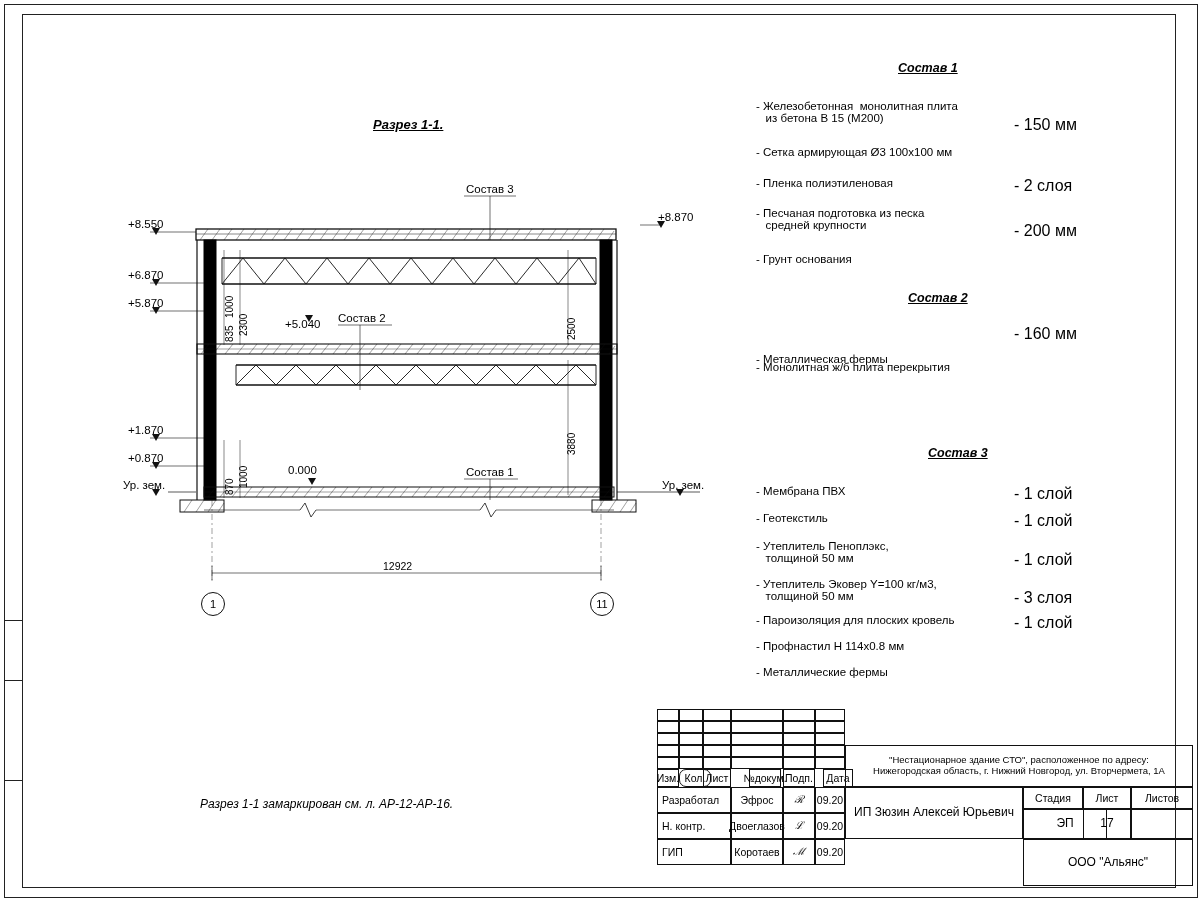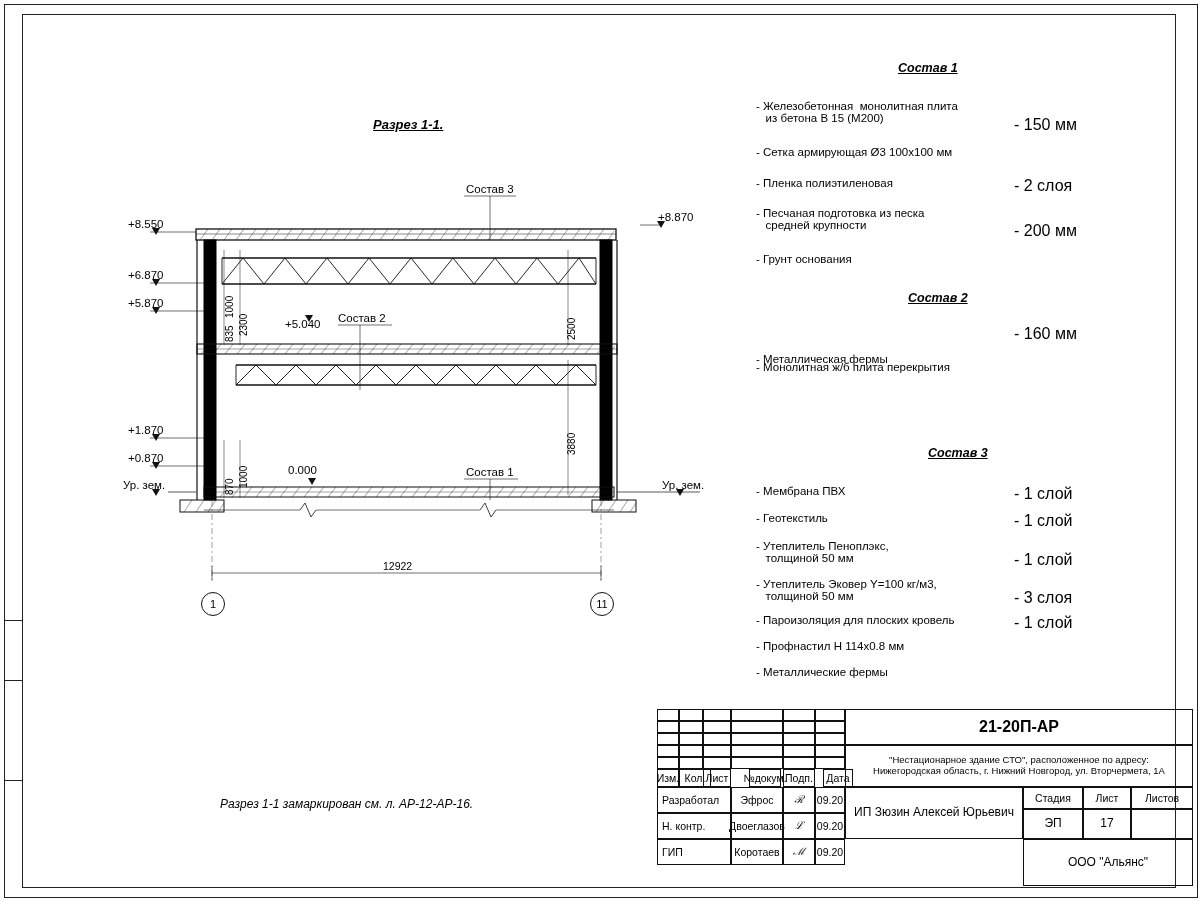--- a/index.html
+++ b/index.html
@@ -282,21 +282,21 @@
   <div class="vtxt" style="left:566px;top:340px;">2500</div>
   <div class="vtxt" style="left:566px;top:455px;">3880</div>
   <div class="vtxt" style="left:224px;top:495px;">870</div>
   <div class="vtxt" style="left:238px;top:488px;">1000</div>
 
   <div class="lbl sm" style="left:383px;top:560px;">12922</div>
 
   <div class="circ" style="left:201px;top:592px;">1</div>
   <div class="circ" style="left:590px;top:592px;">11</div>
 
-  <div class="lbl it" style="left:200px;top:797px;font-size:12px;margin-left:20px;">Разрез 1-1 замаркирован см. л. АР-12-АР-16.</div>
+  <div class="lbl it" style="left:200px;top:797px;font-size:12px;">Разрез 1-1 замаркирован см. л. АР-12-АР-16.</div>
 
   <div class="comp-h" style="left:898px;top:61px;">Состав 1</div>
   <div class="comp-item" style="left:756px;top:100px;">- Железобетонная  монолитная плита
    из бетона B 15 (M200)</div>
   <div class="comp-val" style="left:1014px;top:116px;">- 150 мм</div>
   <div class="comp-item" style="left:756px;top:146px;">- Сетка армирующая Ø3 100x100 мм</div>
   <div class="comp-val" style="left:1014px;top:146px;"></div>
   <div class="comp-item" style="left:756px;top:177px;">- Пленка полиэтиленовая</div>
   <div class="comp-val" style="left:1014px;top:177px;">- 2 слоя</div>
   <div class="comp-item" style="left:756px;top:207px;">- Песчаная подготовка из песка
@@ -360,51 +360,50 @@
     <div class="cell b" style="left:158px;top:36px;width:30px;height:12px;"></div>
 
     <div class="cell b" style="left:0;top:48px;width:22px;height:12px;"></div>
     <div class="cell b" style="left:22px;top:48px;width:24px;height:12px;"></div>
     <div class="cell b" style="left:46px;top:48px;width:28px;height:12px;"></div>
     <div class="cell b" style="left:74px;top:48px;width:52px;height:12px;"></div>
     <div class="cell b" style="left:126px;top:48px;width:32px;height:12px;"></div>
     <div class="cell b" style="left:158px;top:48px;width:30px;height:12px;"></div>
 
     <div class="cell b" style="left:0;top:60px;width:22px;height:18px;">Изм.</div>
-    <div class="cell b" style="left:22px;top:60px;width:32px;height:18px;">Кол.</div>
+    <div class="cell b" style="left:22px;top:60px;width:32px;height:18px;border-radius:7px;">Кол.</div>
     <div class="cell b" style="left:46px;top:60px;width:28px;height:18px;">Лист</div>
     <div class="cell b" style="left:92px;top:60px;width:32px;height:18px;">№докум.</div>
     <div class="cell b" style="left:126px;top:60px;width:32px;height:18px;">Подп.</div>
     <div class="cell b" style="left:166px;top:60px;width:30px;height:18px;">Дата</div>
 
     <div class="cell b" style="left:0;top:78px;width:74px;height:26px;justify-content:flex-start;padding-left:4px;">Разработал</div>
     <div class="cell b" style="left:74px;top:78px;width:52px;height:26px;">Эфрос</div>
     <div class="cell b sig" style="left:126px;top:78px;width:32px;height:26px;">ℛ</div>
     <div class="cell b" style="left:158px;top:78px;width:30px;height:26px;">09.20</div>
 
     <div class="cell b" style="left:0;top:104px;width:74px;height:26px;justify-content:flex-start;padding-left:4px;">Н. контр.</div>
     <div class="cell b" style="left:74px;top:104px;width:52px;height:26px;">Двоеглазов</div>
     <div class="cell b sig" style="left:126px;top:104px;width:32px;height:26px;">ℒ</div>
     <div class="cell b" style="left:158px;top:104px;width:30px;height:26px;">09.20</div>
 
     <div class="cell b" style="left:0;top:130px;width:74px;height:26px;justify-content:flex-start;padding-left:4px;">ГИП</div>
     <div class="cell b" style="left:74px;top:130px;width:52px;height:26px;">Коротаев</div>
     <div class="cell b sig" style="left:126px;top:130px;width:32px;height:26px;">ℳ</div>
     <div class="cell b" style="left:158px;top:130px;width:30px;height:26px;">09.20</div>
 
-    <div class="cell b big" style="left:188px;top:0;width:348px;height:36px;">21-20П-АР</div>
     <div class="cell b small" style="left:188px;top:36px;width:348px;height:42px;white-space:pre-line;padding:0 6px;">"Нестационарное здание СТО", расположенное по адресу:
 Нижегородская область, г. Нижний Новгород, ул. Вторчермета, 1А</div>
 
     <div class="cell b med" style="left:188px;top:78px;width:178px;height:52px;padding:0 4px;">ИП Зюзин Алексей Юрьевич</div>
 
     <div class="cell b" style="left:366px;top:78px;width:60px;height:22px;">Стадия</div>
     <div class="cell b" style="left:426px;top:78px;width:48px;height:22px;">Лист</div>
     <div class="cell b" style="left:474px;top:78px;width:62px;height:22px;">Листов</div>
 
-    <div class="cell b med" style="left:366px;top:100px;width:60px;height:30px;">ЭП</div>
+    <div class="cell b med" style="left:366px;top:100px;width:84px;height:30px;">ЭП</div>
     <div class="cell b med" style="left:426px;top:100px;width:48px;height:30px;">17</div>
     <div class="cell b med" style="left:474px;top:100px;width:62px;height:30px;"></div>
 
     <div class="cell b med" style="left:366px;top:130px;width:170px;height:47px;">ООО "Альянс"</div>
   </div>
 
 </div>
 
 </body></html>

